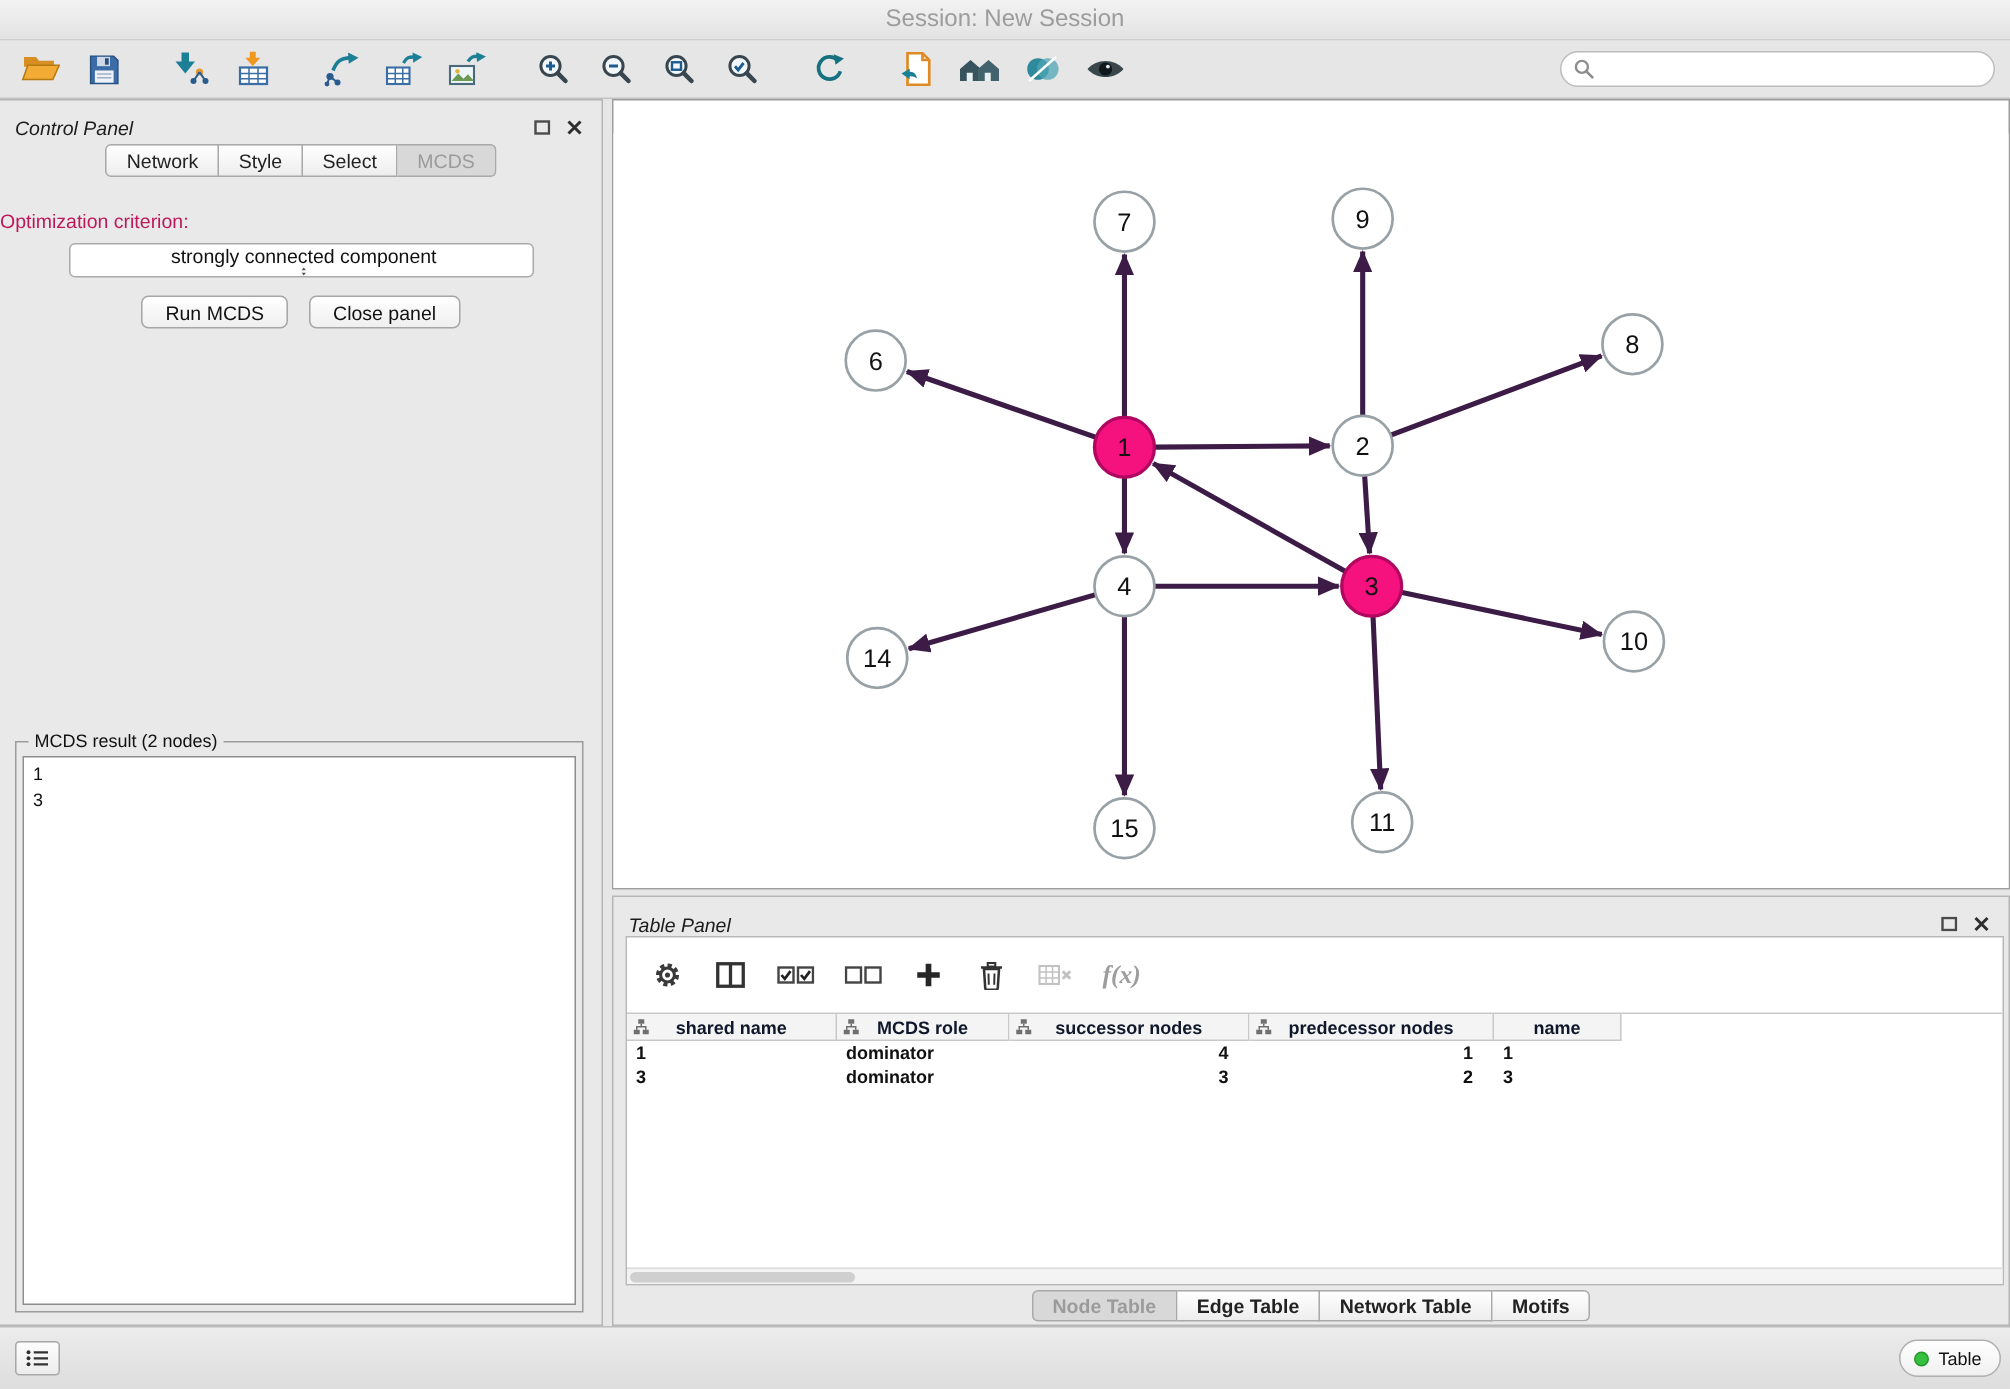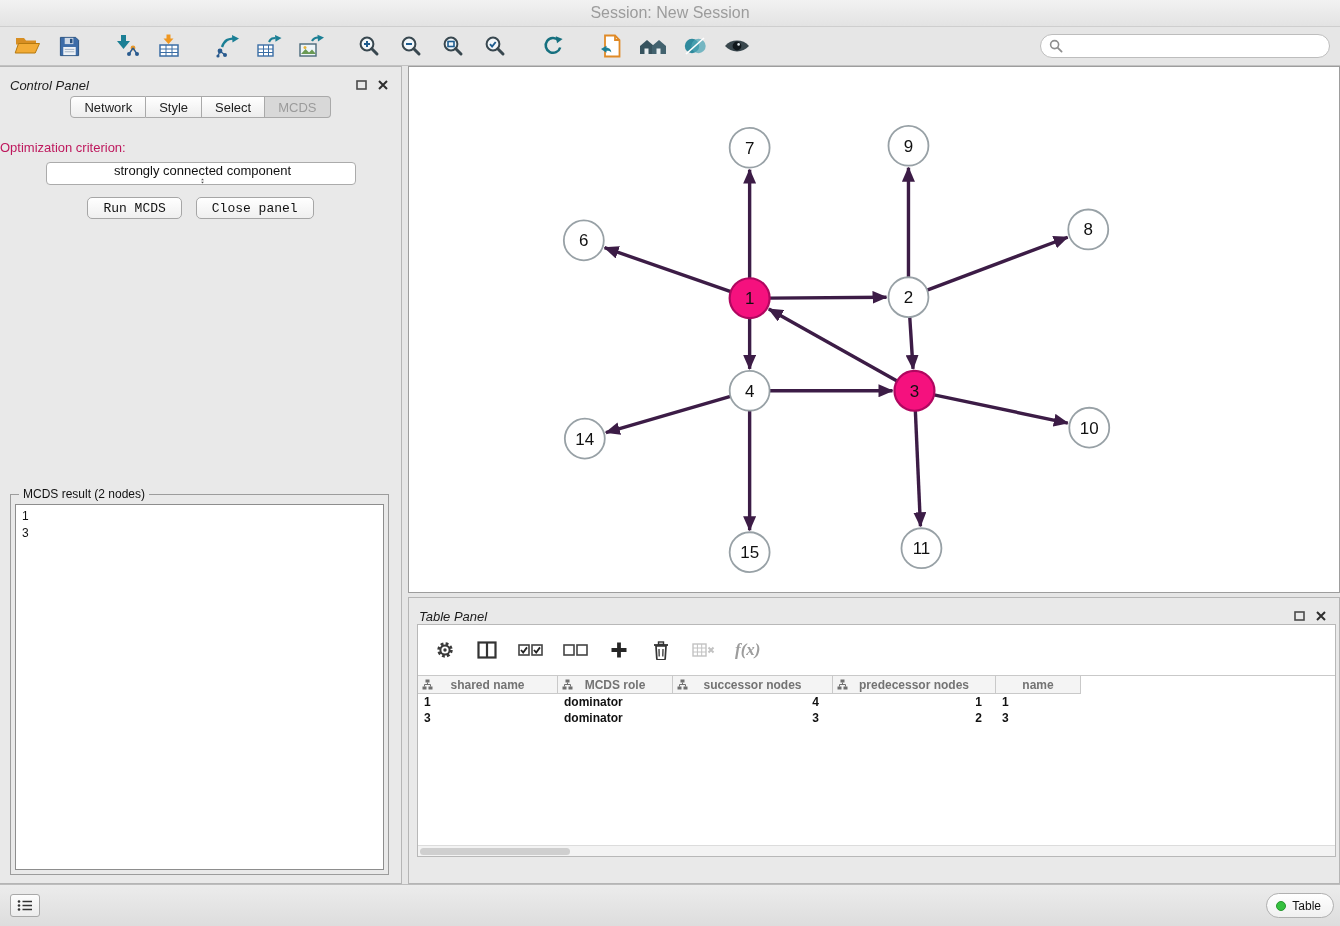--- a/index.html
+++ b/index.html
@@ -32,21 +32,21 @@
   .seg { height:22px; padding:0 13px; display:flex; align-items:center; font-size:13px; color:#222;
     background:linear-gradient(#ffffff,#ededed); border:1px solid #a9a9a9; border-left:none; cursor:default; }
   .seg.first { border-left:1px solid #a9a9a9; border-radius:4px 0 0 4px; }
   .seg.last  { border-radius:0 4px 4px 0; }
   .seg.active { background:#d8d8d8; color:#9b9b9b; }
 
   .opt-label { margin-top:22px; font-size:13px; color:#be185d; }
   .dropdown { width:310px; height:23px; margin:7px auto 0; background:#fff; border:1px solid #ababab;
     border-radius:4px; display:flex; align-items:center; padding:0 4px 0 8px; font-size:13px; color:#111;flex-direction:column; }
   .dropdown .dd-spacer { flex:1; }
-  .cp-buttons { display:flex; justify-content:center; gap:14px; margin-top:12px;font-family:Liberation Mono, monospace; }
+  .cp-buttons { display:flex; justify-content:center; gap:14px; margin-top:12px; }
   .btn { height:22px; padding:0 15px; font-size:13px; color:#111;
     background:linear-gradient(#ffffff,#efefef); border:1px solid #a6a6a6; border-radius:5px;
     display:flex; align-items:center; }
 
   .result-box { position:absolute; left:10px; right:12px; top:427px; bottom:8px; border:1px solid #9c9c9c; }
   .result-legend { position:absolute; top:-8px; left:8px; background:#e9e9e9; padding:0 4px; font-size:12px; color:#111; }
   .result-inner { position:absolute; left:4px; right:4px; top:9px; bottom:4px; background:#fff;
     border:1px solid #8d8d8d; padding:3px 6px; font-size:12px; line-height:17px; color:#111; overflow:hidden; }
 
   
@@ -67,21 +67,21 @@
   .table-panel { position:absolute; left:408px; top:597px; right:0; bottom:42px;
     background:#e9e9e9; border:1px solid #b5b5b5; }
   .tp-content { position:absolute; left:8px; right:3px; top:26px; bottom:26px; background:#fff; border:1px solid #b8b8b8;font-weight:bold; }
   .tp-toolbar { height:50px; display:flex; align-items:center; gap:20px; padding:0 16px; }
   .tp-tool { display:flex; align-items:center; justify-content:center; min-width:22px; height:26px; }
   .fx { font-family:"Liberation Serif",serif; font-style:italic; font-size:17px; color:#9d9d9d; }
 
   .grid-head, .grid-row { display:grid; grid-template-columns:140px 115px 160px 163px 85px; }
   .grid-head { border-top:1px solid #c9c9c9; }
   .th-cell { position:relative; height:18px; background:#f4f4f4; border-right:1px solid #c9c9c9; border-bottom:1px solid #c9c9c9;
-    display:flex; align-items:center; justify-content:center; font-size:12px; color:#737373; }
+    display:flex; align-items:center; justify-content:center; font-size:12px; color:#0f172a; }
   .th-cell .hicon { position:absolute; left:4px; top:3px; }
   .grid-row { height:16px; font-size:12px; color:#111; }
   .td { display:flex; align-items:center; padding:0 6px; }
   .td.num { justify-content:flex-end; padding-right:14px; }
   .hscroll { position:absolute; left:0; right:0; bottom:0; height:11px; background:#f3f3f3; border-top:1px solid #dcdcdc; }
   .hthumb { position:absolute; left:2px; top:2px; width:150px; height:7px; background:#cfcfcf; border-radius:4px; }
 
   .tp-tabs { position:absolute; bottom:1px; left:0; right:0; height:22px; display:flex; justify-content:center; }
   .tp-tabs .seg { font-weight:bold; font-size:13px; height:21px; }
 
@@ -495,20 +495,26 @@
       <div class="td num">3</div>
       <div class="td num">2</div>
       <div class="td">3</div>
     </div>
 
     <div class="hscroll">
         <div class="hthumb"></div>
       </div>
   </div>
 
+  <div class="tp-tabs">
+    <div class="seg first active">Node Table</div>
+    <div class="seg">Edge Table</div>
+    <div class="seg">Network Table</div>
+    <div class="seg last">Motifs</div>
+  </div>
 </div>
 
 <div class="statusbar">
   <div class="list-btn">
     <svg width="16" height="13" viewBox="0 0 16 13">
       <circle cx="2" cy="2.5" r="1.3" fill="#333"></circle>
         <line x1="5.5" y1="2.5" x2="15" y2="2.5" stroke="#333" stroke-width="1.5"></line>
       <circle cx="2" cy="6.5" r="1.3" fill="#333"></circle>
         <line x1="5.5" y1="6.5" x2="15" y2="6.5" stroke="#333" stroke-width="1.5"></line>
       <circle cx="2" cy="10.5" r="1.3" fill="#333"></circle>

